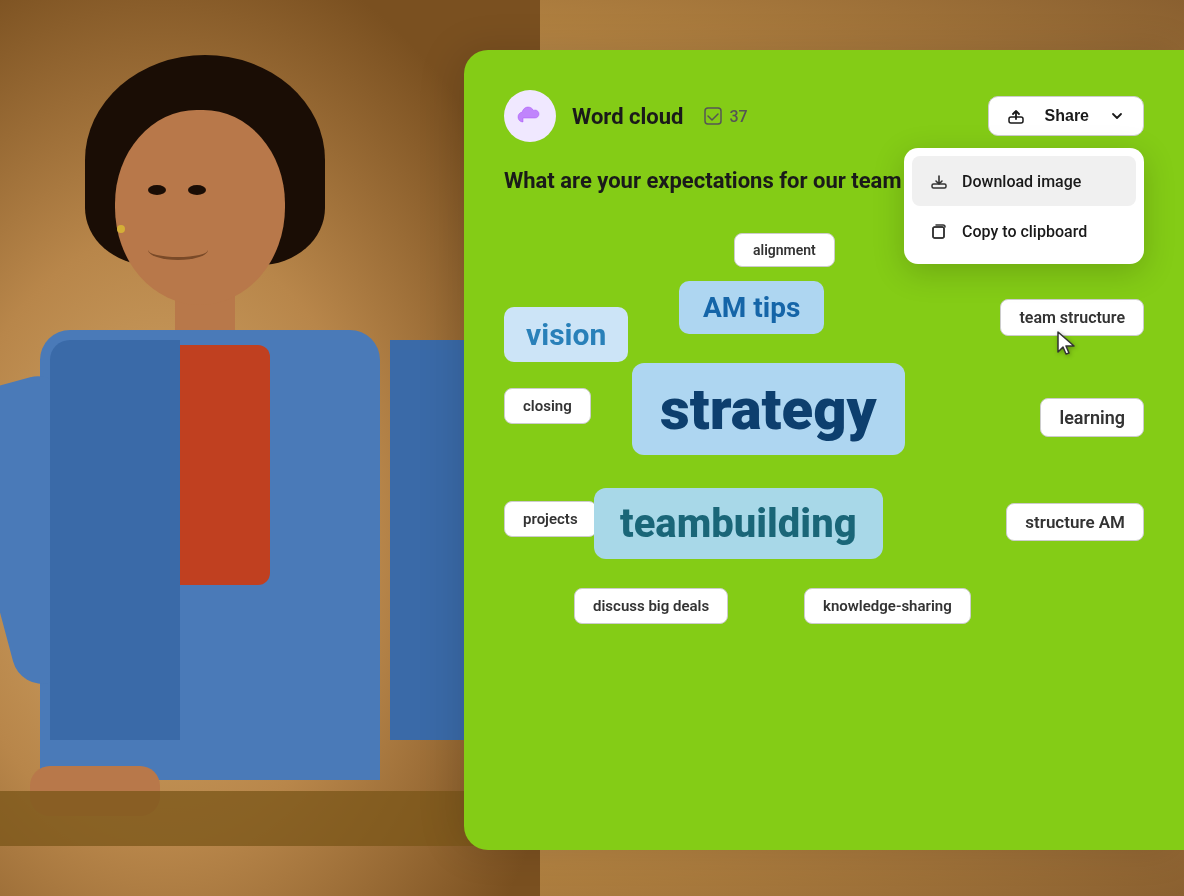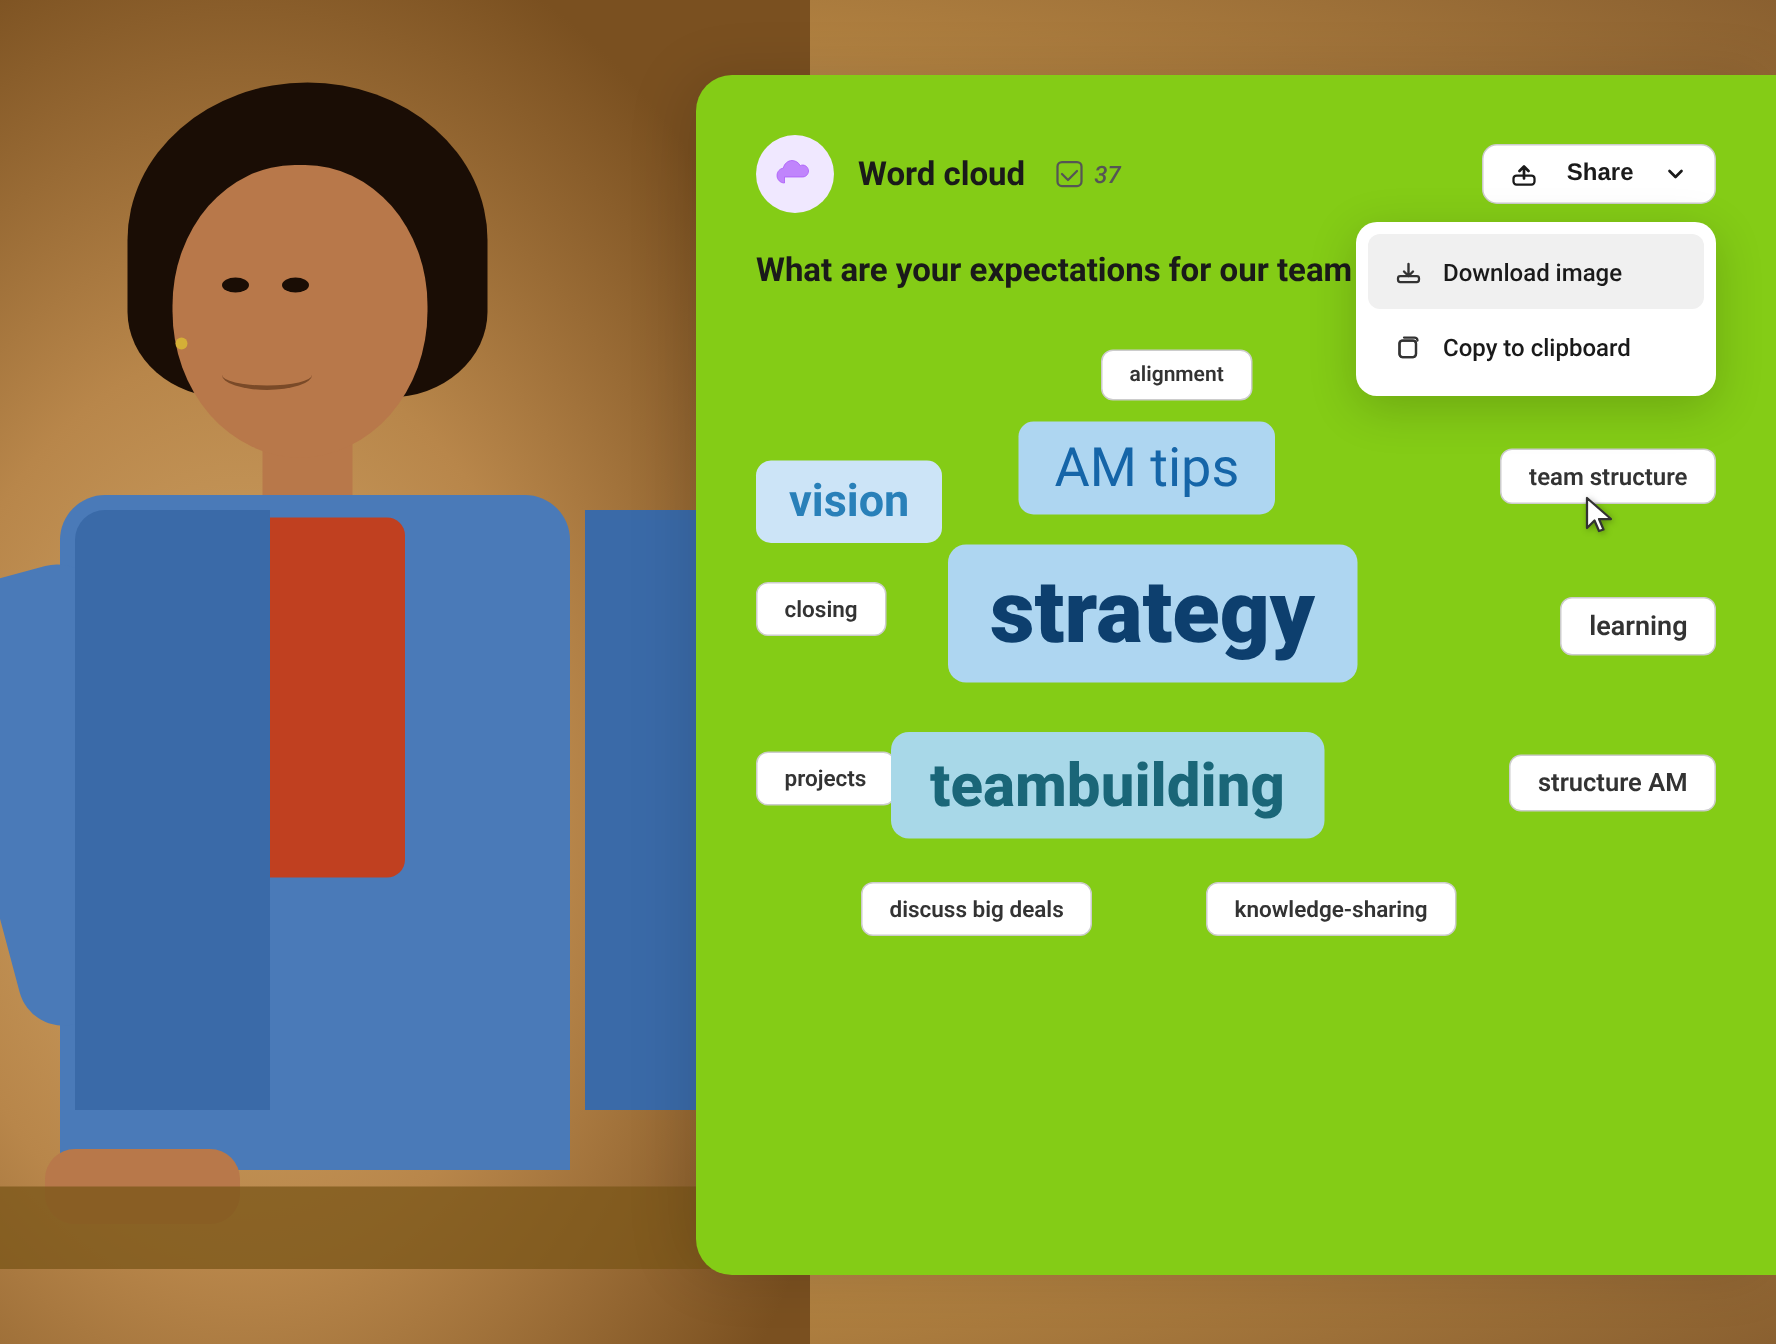--- a/index.html
+++ b/index.html
@@ -76,21 +76,20 @@
     }
 
     .response-count {
       display: flex;
       align-items: center;
       gap: 6px;
       color: #555;
       font-size: 16px;
       font-weight: 500;
       margin-right: auto;
-      font-style: italic;
     }
 
     .share-btn {
       display: flex;
       align-items: center;
       gap: 20px;
       border: 1.5px solid #ccc;
       border-radius: 10px;
       padding: 10px 18px;
       background: white;
@@ -310,21 +309,21 @@
   <div class="question-text">
     <span>What are your expectations for our team offsite?</span>
   </div>
 
   <div class="word-cloud">
 
     <div class="word-chip chip-outline word-sm" style="left: 230px; top: 0px; font-size:14px;">alignment</div>
 
     <div class="word-chip chip-blue-light word-lg" style="left: 0px; top: 55px; font-size:30px; font-weight:700; color:#2980b9; background:#cce4f7; padding:10px 22px; border-radius:10px;">vision</div>
 
-    <div class="word-chip chip-blue-medium word-xl" style="left: 175px; top: 48px; font-size:36px; font-weight:400; color:#1565a8; background:#aed6f1; padding:10px 24px; border-radius:10px;">AM tips</div>
+    <div class="word-chip chip-blue-medium word-xl" style="left: 175px; top: 48px; font-size:28px; font-weight:700; color:#1565a8; background:#aed6f1; padding:10px 24px; border-radius:10px;">AM tips</div>
 
     <div class="word-chip chip-outline word-sm" style="right: 0px; top: 66px; font-size:16px;">team structure</div>
 
     <div class="word-chip chip-outline word-sm" style="left: 0px; top: 155px; font-size:15px;">closing</div>
 
     <div class="word-chip chip-blue-dark word-xxl" style="left: 110px; top: 130px; font-size:58px; font-weight:900; color:#0d3f6e; background:#aed6f1; padding:12px 28px; border-radius:12px;">strategy</div>
 
     <div class="word-chip chip-outline word-md" style="right: 0px; top: 165px; font-size:18px;">learning</div>
 
     <div class="word-chip chip-outline word-sm" style="left: 0px; top: 268px; font-size:15px;">projects</div>

